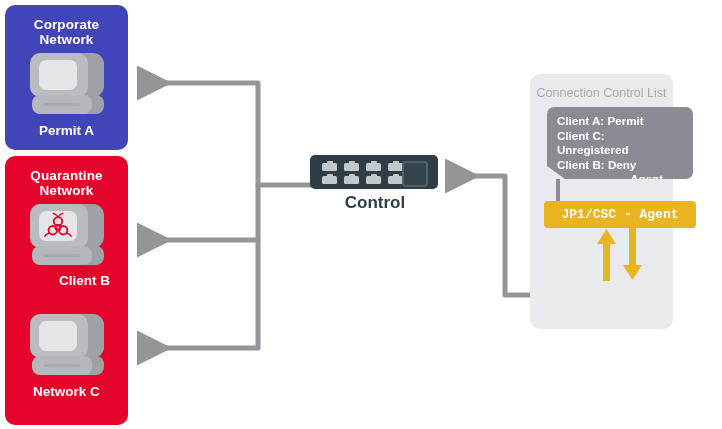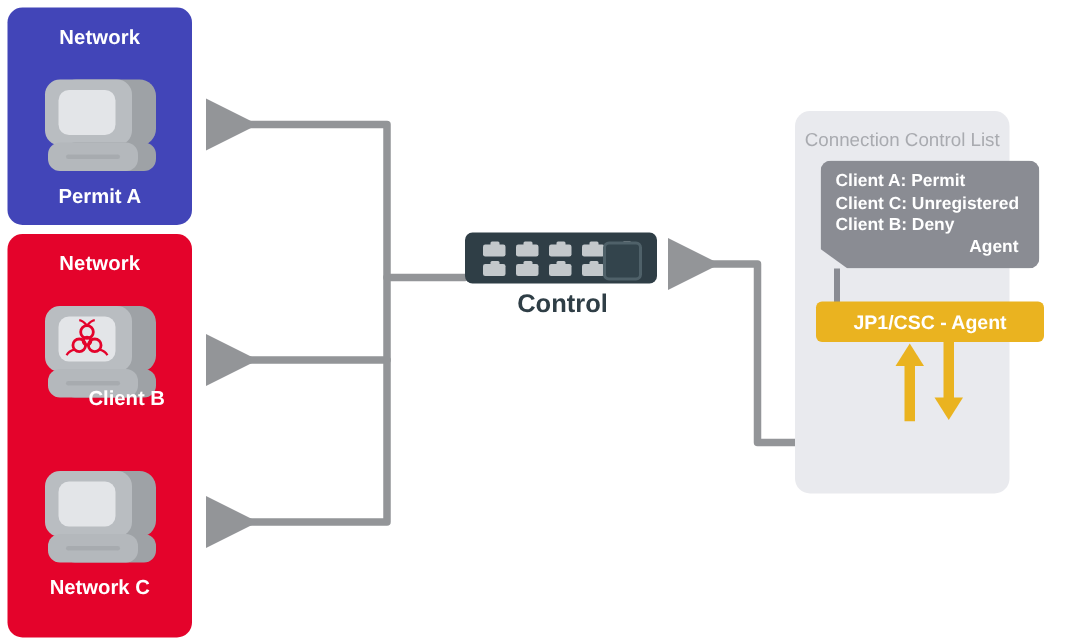--- a/index.html
+++ b/index.html
@@ -94,66 +94,68 @@
     position:absolute;left:0;right:0;top:12px;text-align:center;
     color:#a9abб0;color:#a9abb0;font-size:12.5px;
   }
   #ccl-bubble{
     position:absolute;left:17px;top:33px;width:146px;height:72px;
     background:#8a8c93;
     border-radius:7px;
     -webkit-clip-path:polygon(0 0,100% 0,100% 100%,18px 100%,0 82%);
     clip-path:polygon(0 0,100% 0,100% 100%,18px 100%,0 82%);
     box-sizing:border-box;
-    padding:7px 8px 0 10px;
+    padding:7px 24px 0 10px;
   }
   #ccl-bubble .rule{
     color:#ffffff;font-size:11.6px;font-weight:bold;line-height:14.6px;
     white-space:pre-line;
   }
   #ccl-bubble .rule.indent{text-align:right;padding-right:6px;}
   #bubble-stem{
     position:absolute;left:26px;top:105px;width:4px;height:23px;
     background:#8a8c93;
   }
   .yellow-box{
     position:absolute;background:#eab320;border-radius:4px;
     color:#ffffff;font-size:13px;font-weight:bold;
-    display:flex;align-items:center;justify-content:center;
+    display:flex;align-items:center;justify-content:center;font-family:Liberation Mono, monospace;
   }
   #box-agent{left:14px;top:127px;width:152px;height:27px;}
   #box-ias{left:14px;top:207px;width:152px;height:27px;}
   #mid-arrows{position:absolute;left:14px;top:154px;width:152px;height:53px;}
 </style>
 </head>
 <body>
 
 <div id="stage">
 
   <div class="zone" id="zone-corporate">
     <div class="zone-title" id="corporate-title">
+      <div>Corporate</div>
       <div>Network</div>
     </div>
 
     <div class="pc" style="left:25px;top:48px;">
       <div class="tower"></div>
       <div class="monitor">
         <div class="screen"></div>
       </div>
       <div class="base-back"></div>
       <div class="base">
         <div class="base-slot"></div>
       </div>
     </div>
 
     <div class="client-label" style="top:118px;">Permit A</div>
   </div>
 
   <div class="zone" id="zone-quarantine">
     <div class="zone-title" id="quarantine-title">
+      <div>Quarantine</div>
       <div>Network</div>
     </div>
 
     <div class="pc" style="left:25px;top:48px;">
       <div class="tower"></div>
       <div class="monitor">
         <div class="screen">
           <svg class="biohazard" viewBox="0 0 64 64">
             <g fill="none" stroke="#e4032b" stroke-width="4">
               <circle cx="32" cy="22" r="9"></circle>
@@ -164,21 +166,21 @@
             <path d="M32 13 q-5 -7 -11 -8 M32 13 q5 -7 11 -8" stroke="#e4032b" stroke-width="3.2" fill="none"></path>
             <path d="M14 47 q-8 2 -11 8 M50 47 q8 2 11 8" stroke="#e4032b" stroke-width="3.2" fill="none"></path>
           </svg>
         </div>
       </div>
       <div class="base-back"></div>
       <div class="base">
         <div class="base-slot"></div>
       </div>
     </div>
-    <div class="client-label" style="top:102px;padding-left:36px;">Client B</div>
+    <div class="client-label" style="top:117px;padding-left:36px;">Client B</div>
 
     <div class="pc" style="left:25px;top:158px;">
       <div class="tower"></div>
       <div class="monitor">
         <div class="screen"></div>
       </div>
       <div class="base-back"></div>
       <div class="base">
         <div class="base-slot"></div>
       </div>

